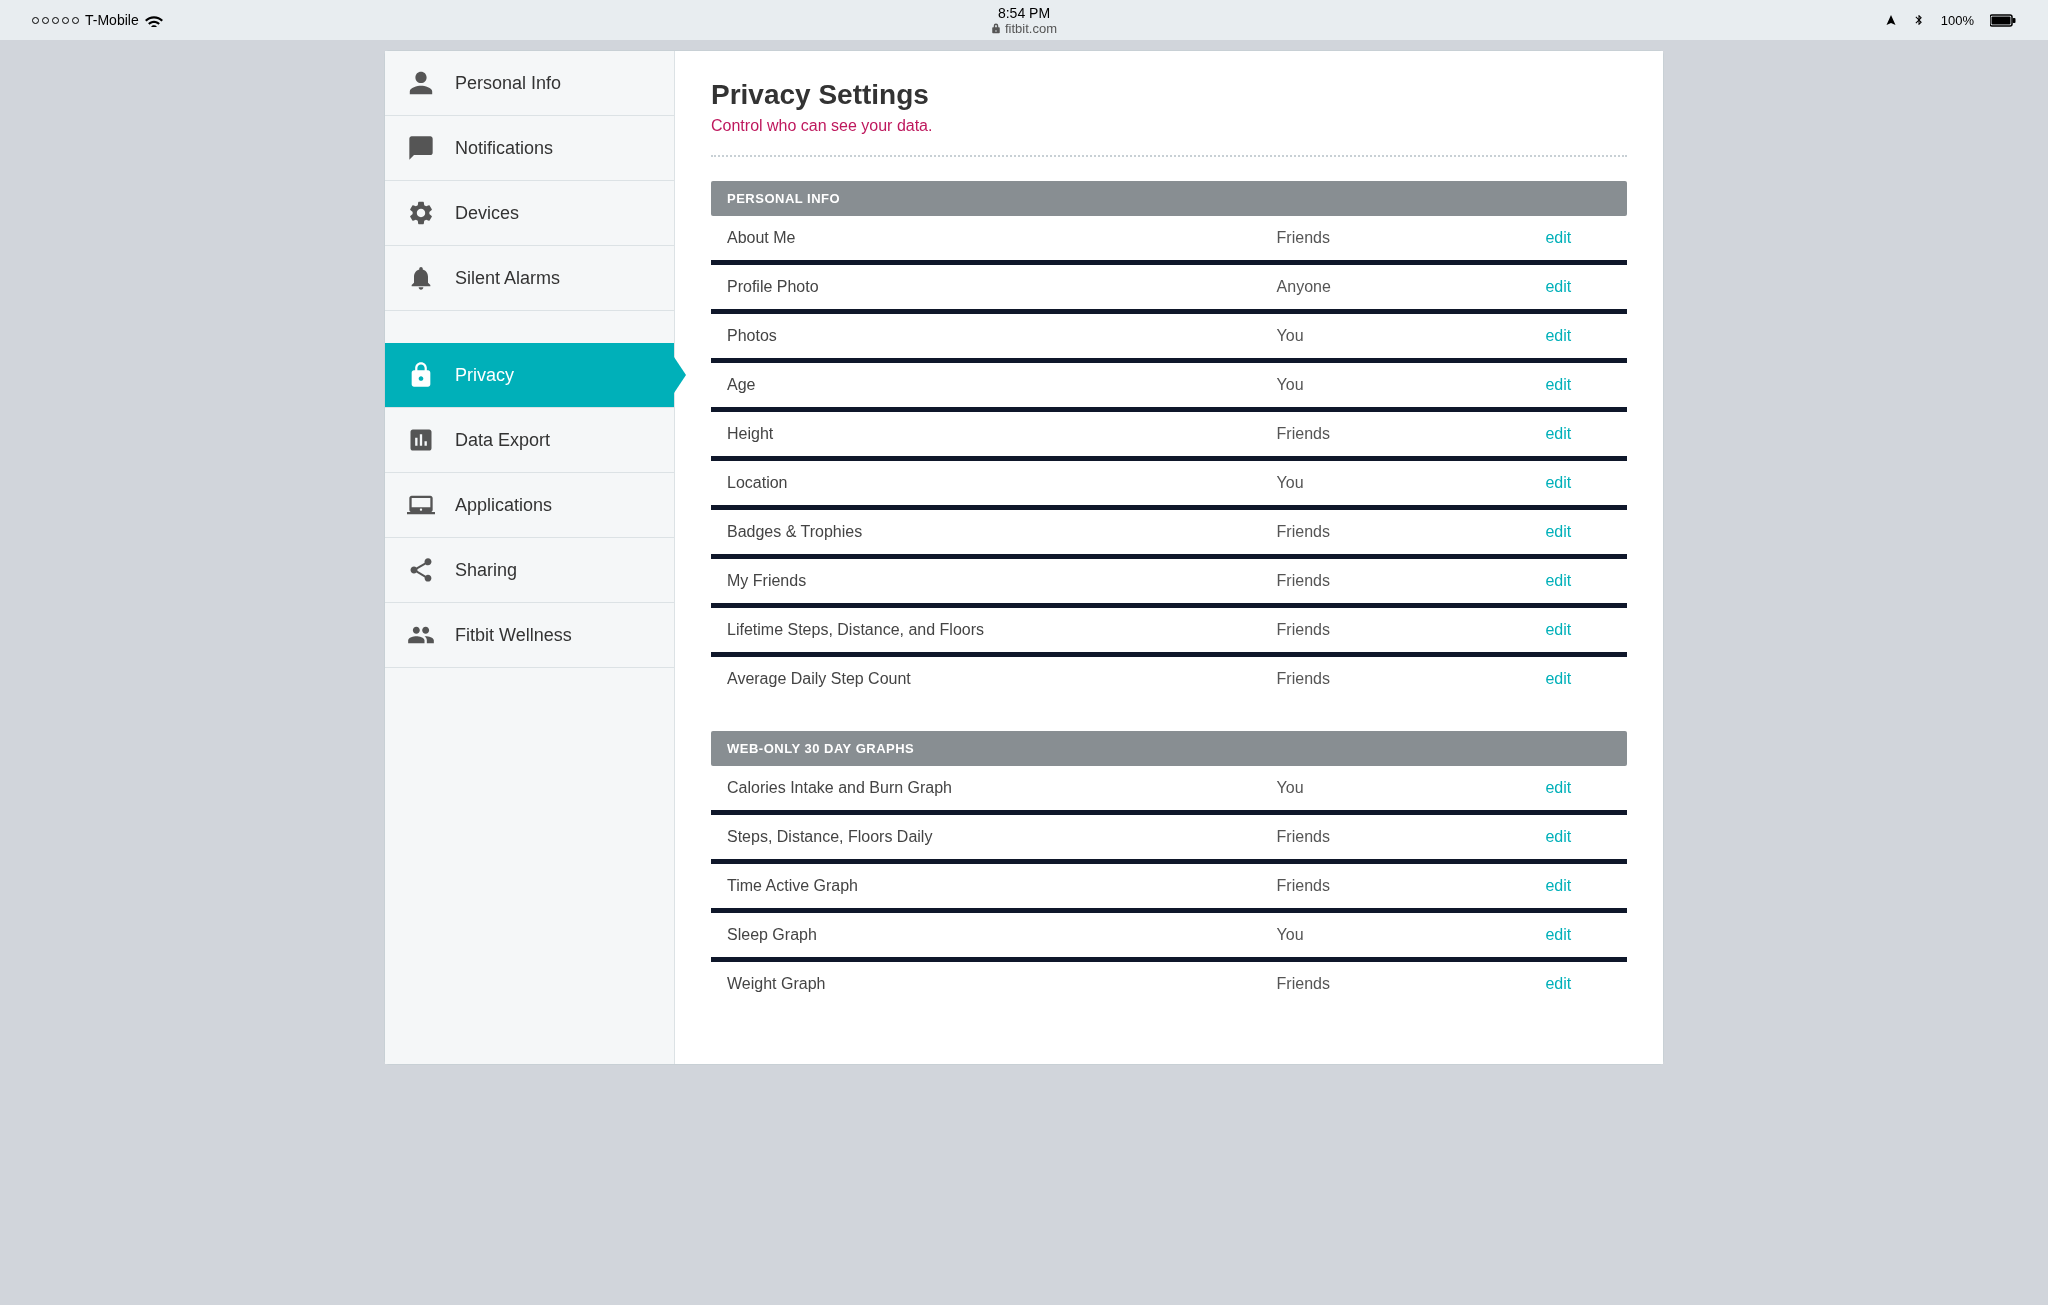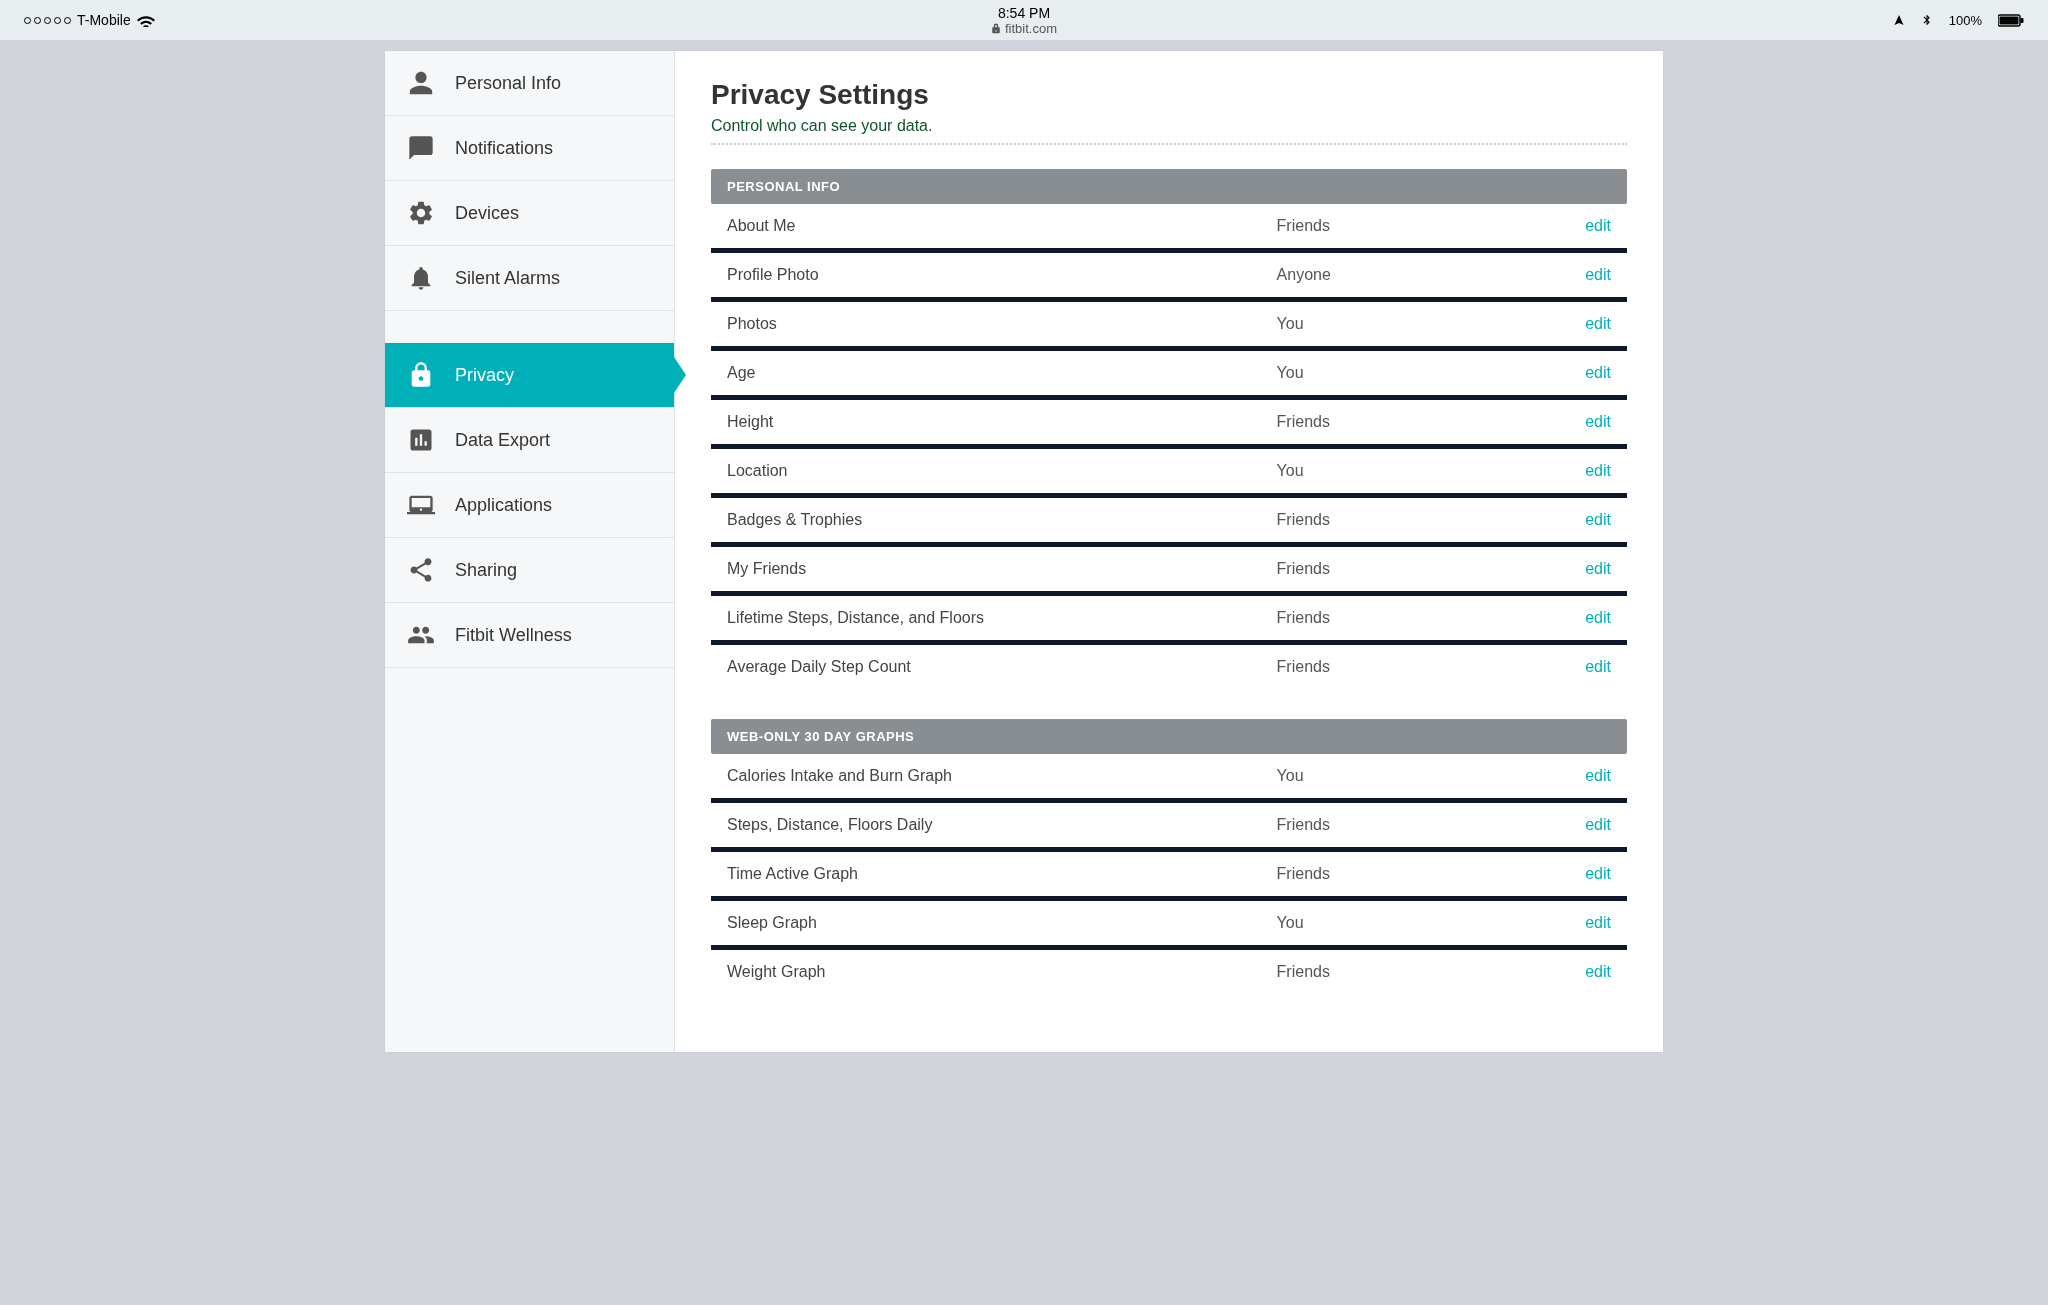--- a/index.html
+++ b/index.html
@@ -9,21 +9,21 @@
       min-height: 100vh;
     }
 
     
     .status-bar {
       background: #e8edf0;
       height: 40px;
       display: flex;
       align-items: center;
       justify-content: space-between;
-      padding: 0 24px;
+      padding: 0 32px;
       font-size: 14px;
       color: #000;
     }
     .status-left { display: flex; align-items: center; gap: 6px; }
     .status-center { position: absolute; left: 50%; transform: translateX(-50%); display: flex; flex-direction: column; align-items: center; font-size: 13px; }
     .status-right { display: flex; align-items: center; gap: 16px; font-size: 13px; }
     .signal-dots { display: flex; gap: 3px; }
     .dot { width: 7px; height: 7px; border-radius: 50%; background: #000; }
     .dot.empty { background: transparent; border: 1px solid #000; }
     .url-bar { font-size: 13px; color: #555; display: flex; align-items: center; gap: 4px; }
@@ -108,22 +108,22 @@
     }
 
     .page-title {
       font-size: 28px;
       font-weight: 600;
       color: #333;
       margin-bottom: 6px;
     }
     .page-subtitle {
       font-size: 16px;
-      color: #14532d;
-      margin-bottom: 8px;
+      color: #be185d;
+      margin-bottom: 20px;
     }
 
     .divider-dotted {
       border: none;
       border-top: 2px dotted #c8d0d5;
       margin-bottom: 24px;
     }
 
     
     .section { margin-bottom: 30px; }
@@ -145,21 +145,21 @@
       border-bottom: 5px solid #0f172a;
     }
     .privacy-table tr:last-child { border-bottom: none; }
     .privacy-table td {
       padding: 13px 16px;
       font-size: 16px;
       color: #444;
     }
     .privacy-table td:first-child { width: 60%; }
     .privacy-table td:nth-child(2) { width: 25%; color: #555; }
-    .privacy-table td:nth-child(3) { width: 15%; text-align: right; }
+    .privacy-table td:nth-child(3) { width: 15%; text-align: center; }
     .edit-link {
       color: #00b0b9;
       text-decoration: none;
       font-size: 16px;
       cursor: pointer;
     }
   </style>
 </head>
 <body>
 

